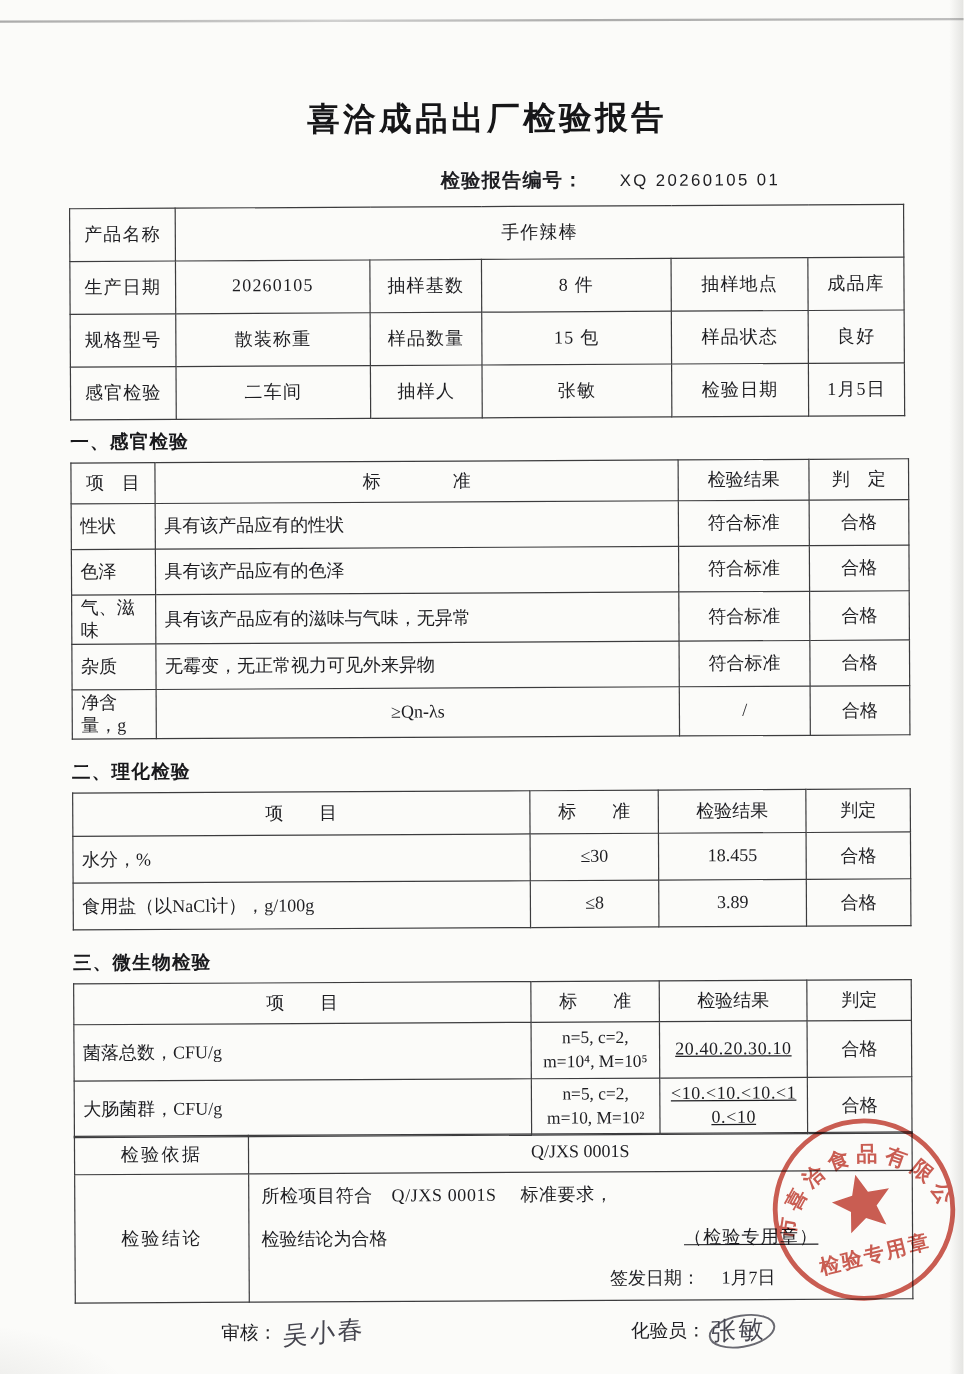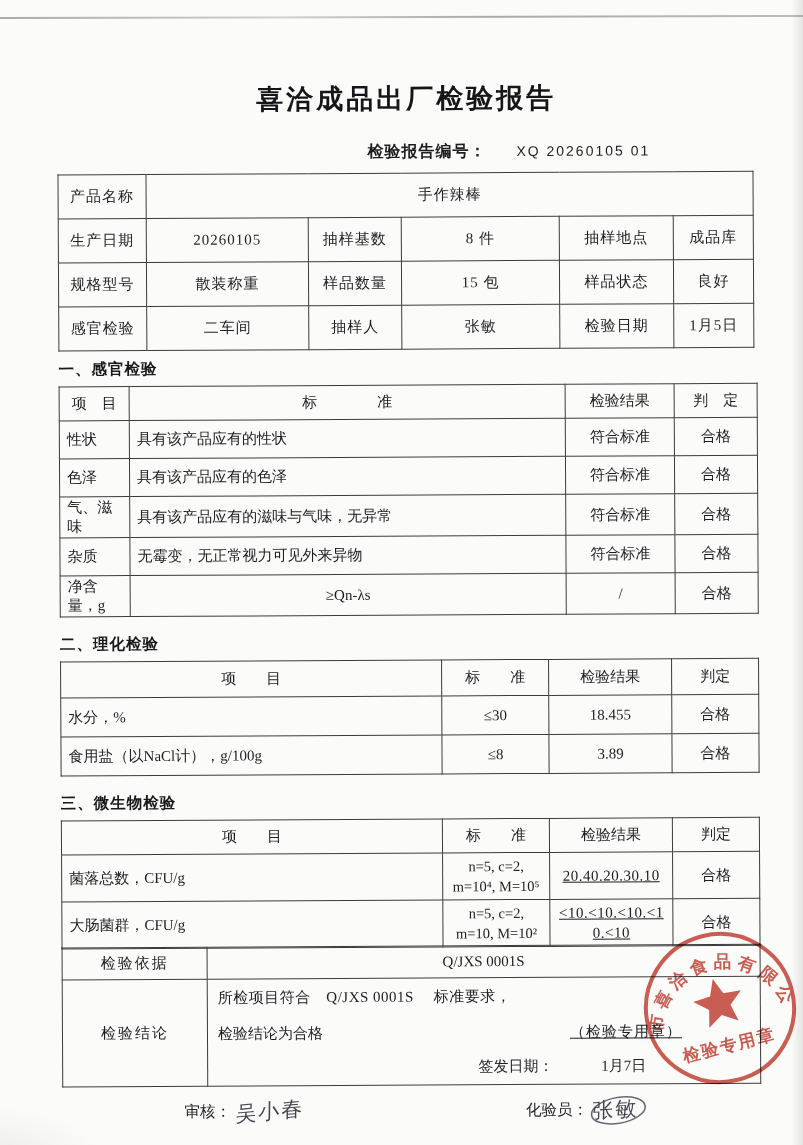--- a/index.html
+++ b/index.html
@@ -61,21 +61,21 @@
 
   .tbl-basis{margin-top:-1.6px;width:698px;}
   .tbl-basis .lblcell{text-align:center;letter-spacing:2px;}
   .row-basis td{height:29px;}
   .row-concl td{height:104px;vertical-align:top;}
   .concl-body{padding:6px 12px 4px 6px;}
   .concl-l1{margin-top:2px;letter-spacing:.5px;}
   .concl-l2{display:flex;justify-content:space-between;margin-top:17px;}
   .seal-note{padding-right:62px;letter-spacing:1px;text-decoration:underline;}
   .concl-l3{margin-top:15px;text-align:right;padding-right:98px;}
-  .concl-l3 .issue-date{display:inline-block;margin-left:44px;}
+  .concl-l3 .issue-date{display:inline-block;margin-left:14px;}
 
   .footer{margin-top:15px;padding-left:82px;display:flex;align-items:flex-start;font-size:15.5px;}
   .footer .grp{display:flex;align-items:flex-start;margin-left:40px;}
   .footer .grp2{margin-left:222px;}
   .sig{display:inline-block;margin-left:4px;font-size:21px;line-height:20px;color:#2c2c38;
     transform:rotate(-5deg) skewX(-6deg);letter-spacing:2px;opacity:.88;}
   .sig-tester{position:relative;transform:rotate(-3deg) skewX(-4deg);}
   .sig-loop{position:absolute;left:-6px;top:-7px;pointer-events:none;}
 
   .stamp{position:absolute;left:638px;top:926px;width:164px;height:164px;

